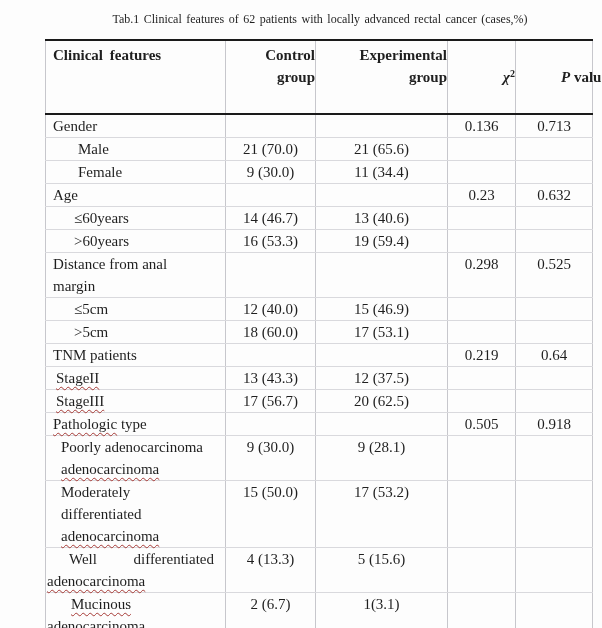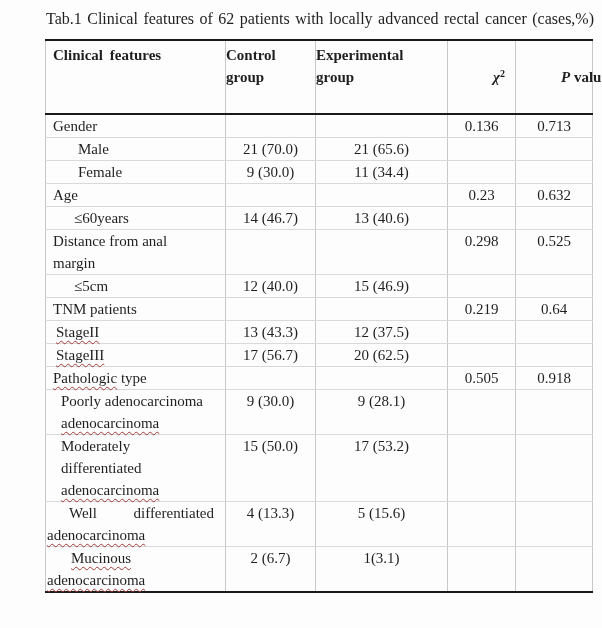--- a/index.html
+++ b/index.html
@@ -7,31 +7,31 @@
     --colgrid:#c7c7cc; --rowgrid:#d9d9dd; --wavy:#a63a36;
   }
   html,body{margin:0;padding:0;}
   body{
     width:602px;height:628px;position:relative;overflow:hidden;
     background:var(--bg);color:var(--text);
     font-family:"Liberation Serif","DejaVu Serif",serif;
   }
   .title{
     position:absolute;top:9px;left:320px;transform:translateX(-50%);
-    white-space:nowrap;font-size:16px;word-spacing:1.5px;line-height:20px;
+    white-space:nowrap;font-size:12px;word-spacing:1.5px;line-height:20px;
   }
   .table-wrap{position:absolute;left:45px;top:39px;width:547px;}
   table{border-collapse:collapse;table-layout:fixed;width:547px;font-size:15px;}
   col.w1{width:180px}col.w2{width:90px}col.w3{width:132px}col.w4{width:68px}col.w5{width:77px}
   th{
     font-weight:bold;vertical-align:top;padding:3px 0 1px;
     border-top:2px solid var(--strong);border-bottom:2px solid var(--strong);
     border-left:1px solid var(--colgrid);border-right:1px solid var(--colgrid);
   }
-  th .hline{line-height:22px;text-align:left;white-space:pre;}
+  th .hline{line-height:22px;text-align:right;white-space:pre;}
   th.th-feature{text-align:left;word-spacing:3px;}
   th.th-feature .hline{text-align:left;padding-left:7px;}
   .chi-sup{font-size:10px;position:relative;top:-5px;}
   td{
     vertical-align:top;padding:0;line-height:22px;
     border-left:1px solid var(--colgrid);border-right:1px solid var(--colgrid);
     border-top:1px solid var(--rowgrid);border-bottom:1px solid var(--rowgrid);
   }
   tbody tr:last-child td{border-bottom:2px solid var(--strong);}
   td.c-num{text-align:center;white-space:pre;}
@@ -127,34 +127,52 @@
           <td class="c-feature">
             <div class="line ind-sub"><span>≤60years</span></div>
           </td>
           <td class="c-num">14 (46.7)</td>
           <td class="c-num">13 (40.6)</td>
           <td class="c-num"></td>
           <td class="c-num"></td>
         </tr>
         <tr>
           <td class="c-feature">
+            <div class="line ind-sub"><span>&gt;60years</span></div>
+          </td>
+          <td class="c-num">16 (53.3)</td>
+          <td class="c-num">19 (59.4)</td>
+          <td class="c-num"></td>
+          <td class="c-num"></td>
+        </tr>
+        <tr>
+          <td class="c-feature">
             <div class="line ind-cat"><span>Distance from anal</span></div>
             <div class="line ind-cat"><span>margin</span></div>
           </td>
           <td class="c-num"></td>
           <td class="c-num"></td>
           <td class="c-num">0.298</td>
           <td class="c-num">0.525</td>
         </tr>
         <tr>
           <td class="c-feature">
             <div class="line ind-sub"><span>≤5cm</span></div>
           </td>
           <td class="c-num">12 (40.0)</td>
           <td class="c-num">15 (46.9)</td>
+          <td class="c-num"></td>
+          <td class="c-num"></td>
+        </tr>
+        <tr>
+          <td class="c-feature">
+            <div class="line ind-sub"><span>&gt;5cm</span></div>
+          </td>
+          <td class="c-num">18 (60.0)</td>
+          <td class="c-num">17 (53.1)</td>
           <td class="c-num"></td>
           <td class="c-num"></td>
         </tr>
         <tr>
           <td class="c-feature">
             <div class="line ind-cat"><span>TNM patients</span></div>
           </td>
           <td class="c-num"></td>
           <td class="c-num"></td>
           <td class="c-num">0.219</td>

